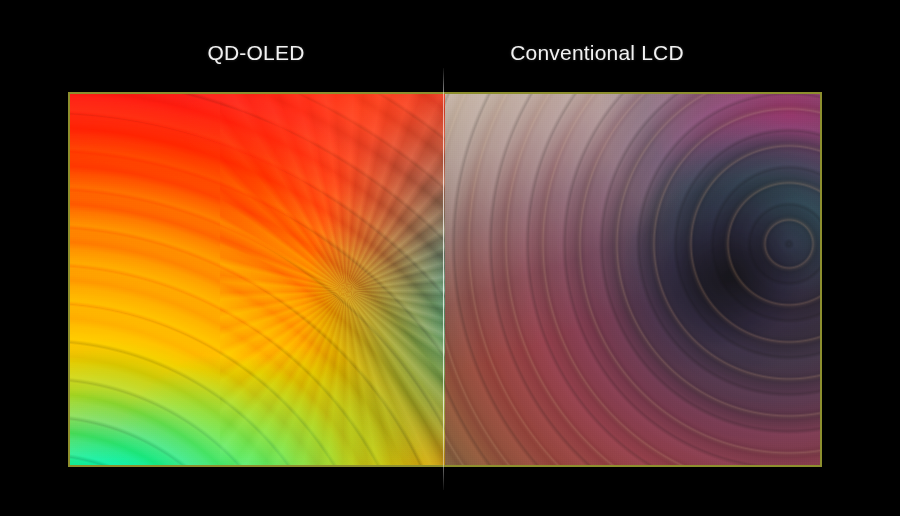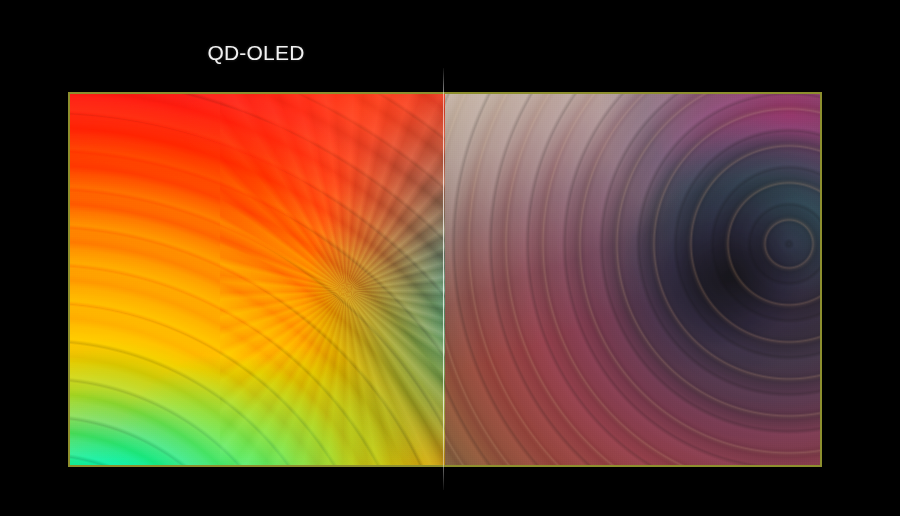--- a/index.html
+++ b/index.html
@@ -275,20 +275,21 @@
     z-index:30;
   }
 </style>
 </head>
 <body>
 
 <div class="stage">
 
   <div class="label" id="label-left">QD-OLED</div>
 
+  <div class="label" id="label-right">Conventional LCD</div>
 
   <div class="compare-frame">
 
     <div class="panel panel-left">
       <div class="panel-inner">
         <div class="qd-base"></div>
         <div class="qd-cool"></div>
         <div class="qd-bands"></div>
         <div class="qd-bands2"></div>
         <div class="qd-swirl"></div>

